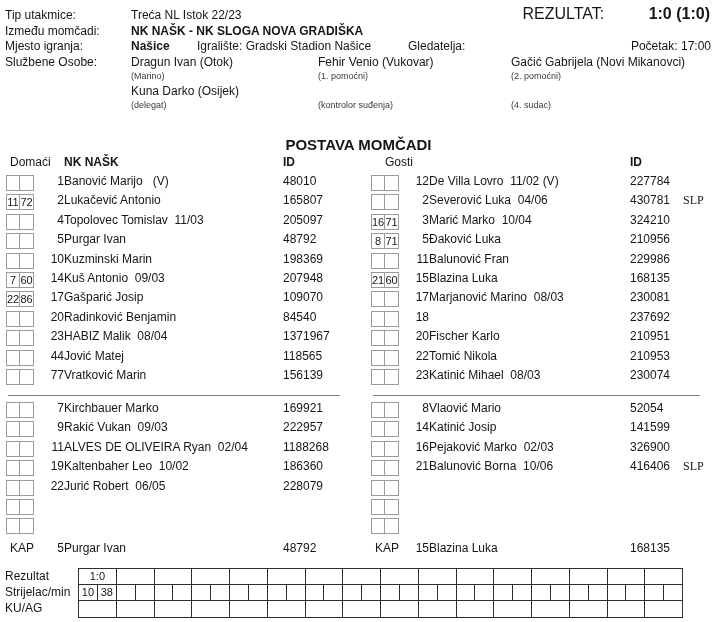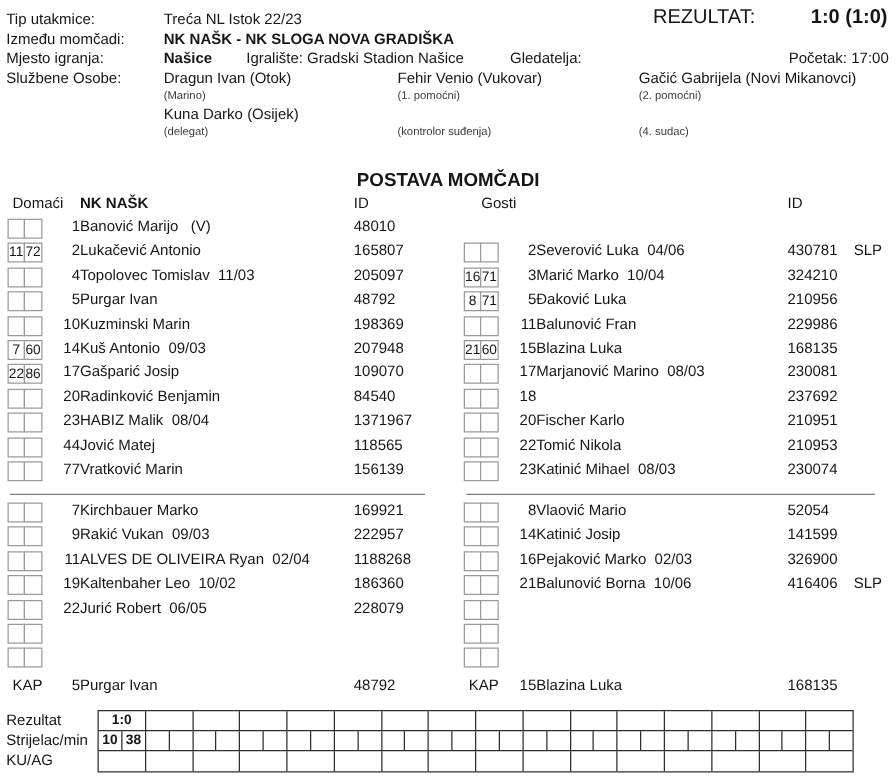--- a/index.html
+++ b/index.html
@@ -22,38 +22,38 @@
 
   
   #lineups-title { position:absolute; top:136px; left:0; width:717px; text-align:center; font-weight:bold; font-size:15px; }
   .team-col { position:absolute; top:0; height:622px; }
   #home-col { left:6px;  width:348px; --idcol:277px; --tagcol:316px; }
   #away-col { left:371px; width:346px; --idcol:259px; --tagcol:312px; }
 
   .team-hdr { position:absolute; top:155px; left:0; width:100%; height:18px; }
   .side-lbl { position:absolute; }
   .team-name { position:absolute; left:58px; font-weight:bold; }
-  .id-lbl { position:absolute; left:var(--idcol); }
+  .id-lbl { position:absolute; left:var(--idcol);font-weight:bold; }
 
   .prow { position:absolute; left:0; width:100%; height:19px; }
   .box { position:absolute; top:1px; width:14px; height:16px; border:1px solid #9a9a9a;
          font-size:11px; line-height:15px; text-align:center; background:#fff; }
   .b1 { left:0; }
   .b2 { left:13px; width:15px; }
   .pnum { position:absolute; left:28px; width:30px; text-align:right; }
   .pname { position:absolute; left:58px; white-space:pre; }
   .pid { position:absolute; left:var(--idcol); }
-  .ptag { position:absolute; left:var(--tagcol); }
+  .ptag { position:absolute; left:var(--tagcol);font-family:Liberation Serif, serif; }
   .kap-lbl { position:absolute; left:4px; }
 
   .sep { position:absolute; height:0; border-top:1px solid #7d7d7d; }
 
   
   #score-lbls div { position:absolute; left:5px; }
-  #score-table { position:absolute; left:78px; top:568px; width:605px; border:1px solid #2e2e2e; background:#fff;font-weight:bold; }
+  #score-table { position:absolute; left:78px; top:568px; width:605px; border:1px solid #2e2e2e; background:#fff; }
   .strow { display:flex; width:100%; height:16px; border-bottom:1px solid #2e2e2e; }
   .strow:last-child { border-bottom:none; }
   .stcell { flex:1 1 0; border-right:1px solid #2e2e2e; font-size:11px; text-align:center; line-height:15px; overflow:hidden; }
   .stcell:last-child { border-right:none; }
 </style>
 </head>
 <body style="color: rgb(22, 22, 22);">
 
 <div class="hlbl" style="top:8px">Tip utakmice:</div>
 <div class="hlbl" style="top:24px">Između momčadi:</div>
@@ -227,20 +227,27 @@
       <span class="pid">48792</span>
     </div>
   </div>
 
 <div id="away-col" class="team-col">
   <div class="team-hdr">
     <span class="side-lbl" style="left:14px">Gosti</span>
     <span class="id-lbl">ID</span>
   </div>
   <div class="sep" style="top:395px;left:2px;width:327px"></div>
+<div class="prow" style="top: 174px;">
+      <span class="box b1" style="border-color: rgb(154, 154, 154);"></span>
+      <span class="box b2" style="border-color: rgb(154, 154, 154);"></span>
+      <span class="pnum">12</span>
+      <span class="pname">De Villa Lovro  11/02 (V)</span>
+      <span class="pid">227784</span>
+    </div>
     <div class="prow" style="top: 193.4px;">
       <span class="box b1" style="border-color: rgb(154, 154, 154);"></span>
       <span class="box b2" style="border-color: rgb(154, 154, 154);"></span>
       <span class="pnum">2</span>
       <span class="pname">Severović Luka  04/06</span>
       <span class="pid">430781</span>
       <span class="ptag">SLP</span>
     </div>
     <div class="prow" style="top: 212.8px;">
       <span class="box b1" style="border-color: rgb(154, 154, 154);">16</span>

